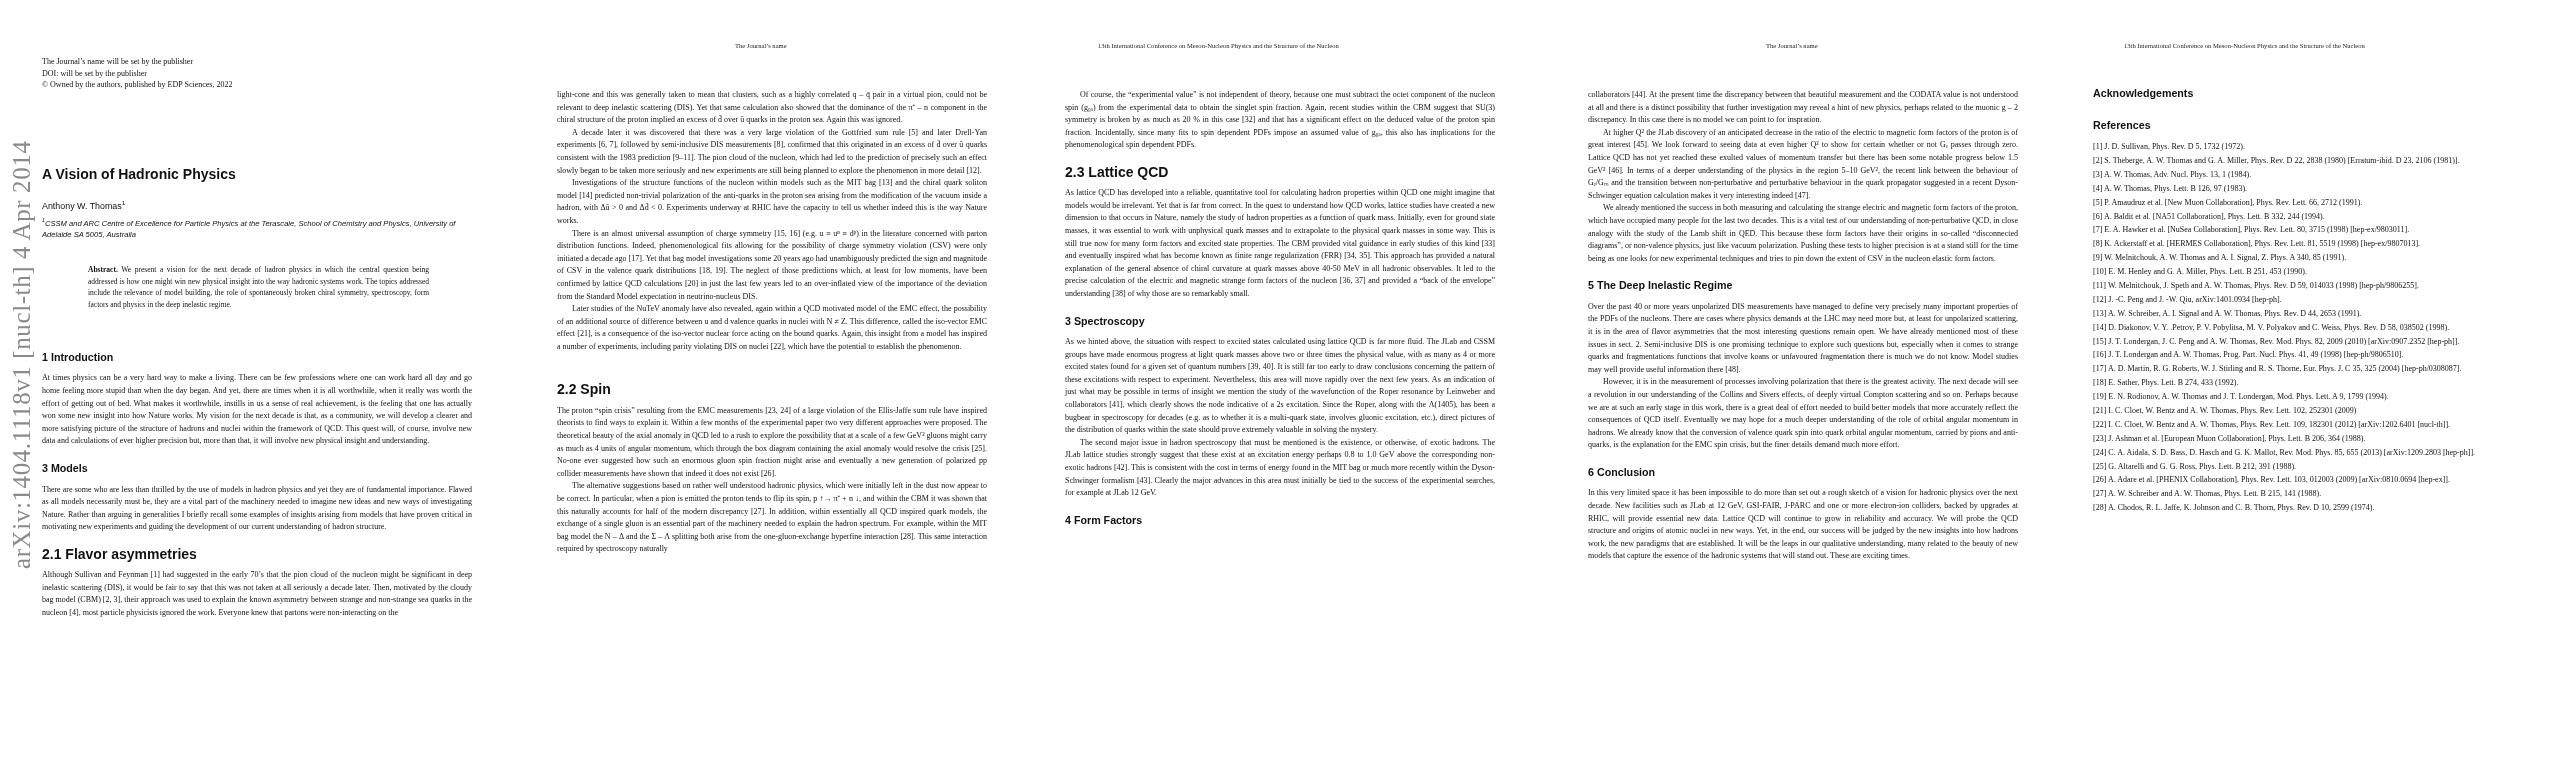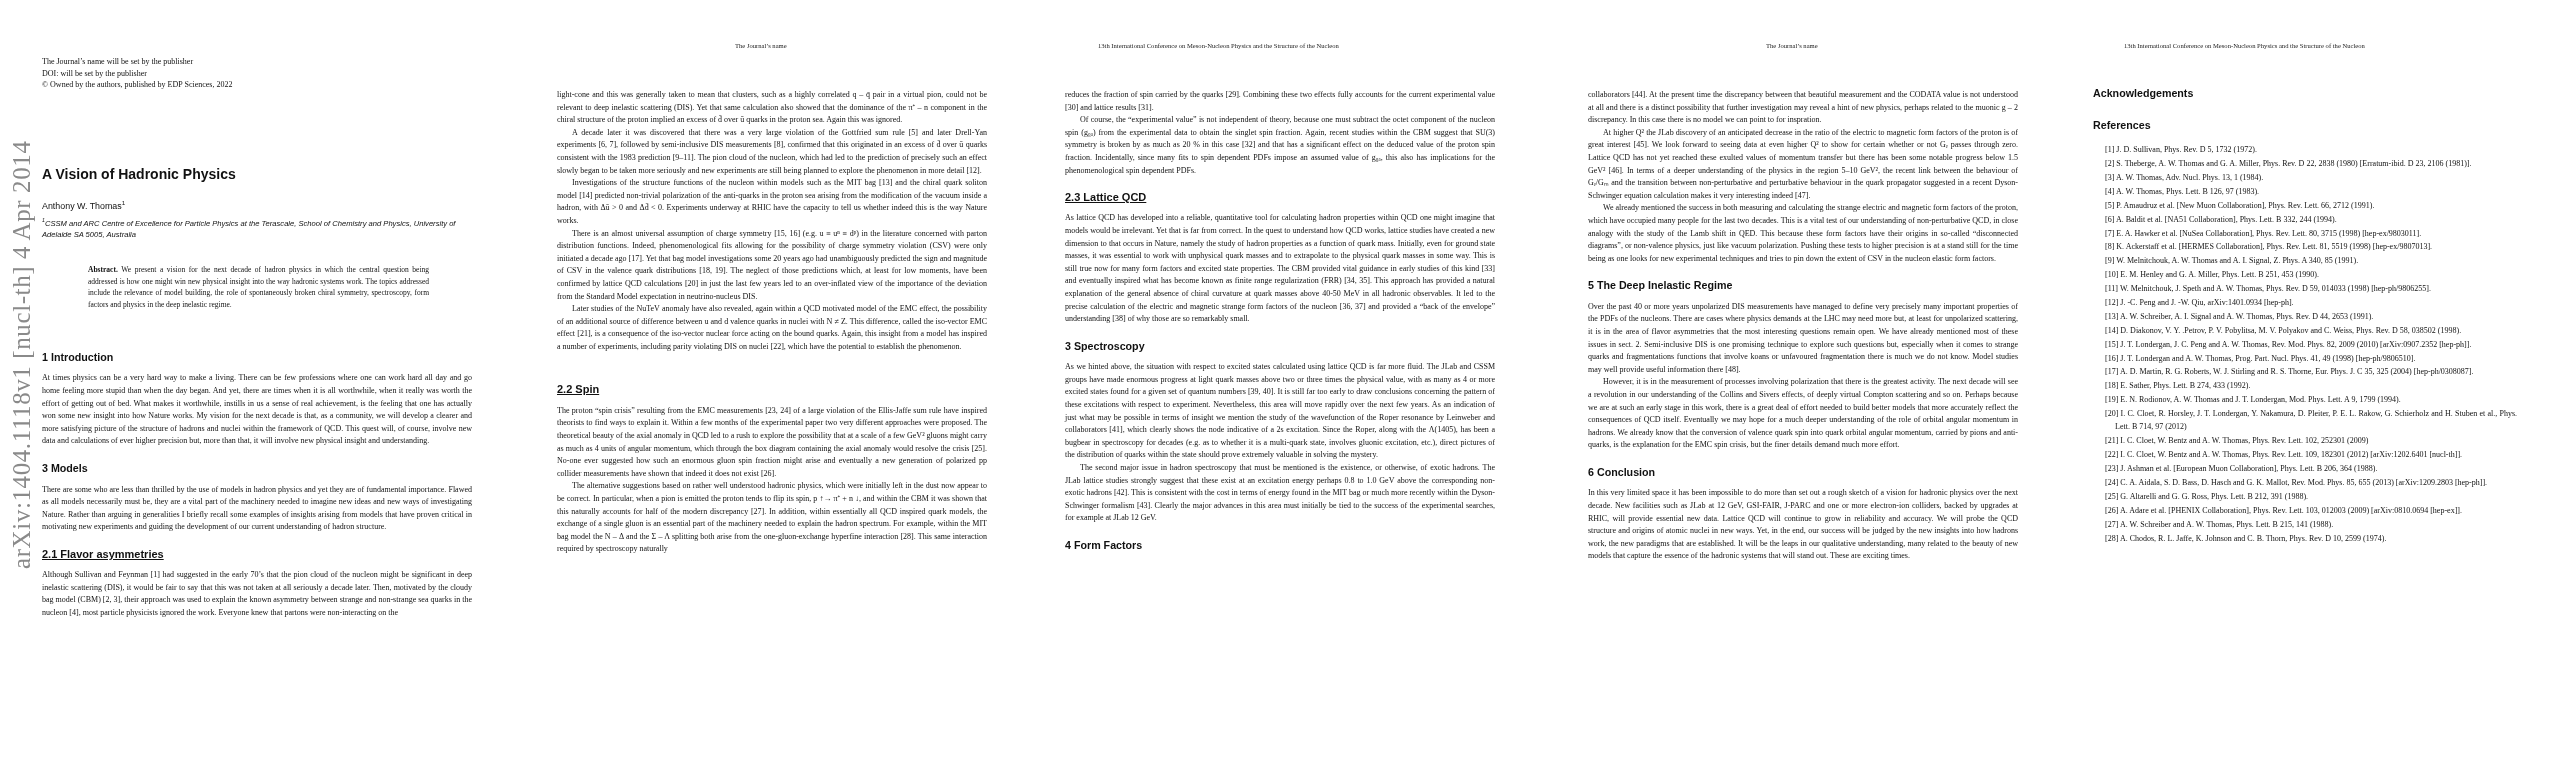--- a/index.html
+++ b/index.html
@@ -3,28 +3,28 @@
 <meta charset="utf-8">
 <style>
   html, body { margin: 0; padding: 0; background: #ffffff; }
   body { width: 2576px; height: 759px; overflow: hidden; position: relative; color: #111; }
   .page { position: absolute; top: 0; height: 759px; width: 515px; background: #fff; overflow: hidden; }
   .running-head { position: absolute; top: 42px; font-family: "Liberation Serif", serif; font-size: 6.6px; color: #222; white-space: nowrap; }
   .col { position: absolute; font-family: "Liberation Serif", serif; font-size: 8px; line-height: 12.6px; text-align: justify; color: #111; }
   .col p { margin: 0; }
   .col p.ind { text-indent: 15px; }
   h2.sec { font-family: "Liberation Sans", sans-serif; font-weight: bold; font-size: 10.7px; margin: 14px 0 8.9px 0; line-height: 12.6px; }
-  h3.sub { font-family: "Liberation Sans", sans-serif; font-weight: bold; font-size: 11px; margin: 15px 0 8.9px 0; line-height: 11.4px; text-decoration: underline; }
+  h3.sub { font-family: "Liberation Sans", sans-serif; font-weight: bold; font-size: 14px; margin: 15px 0 8.9px 0; line-height: 11.4px; }
   .pubinfo { position: absolute; left: 42px; top: 56px; font-family: "Liberation Serif", serif; font-size: 8px; line-height: 11.7px; }
   .title { position: absolute; left: 42px; top: 166px; font-family: "Liberation Sans", sans-serif; font-weight: bold; font-size: 14px; }
   .author { position: absolute; left: 42px; top: 201px; font-family: "Liberation Sans", sans-serif; font-size: 8.9px; }
   .affil { position: absolute; left: 42px; top: 218px; width: 443px; font-family: "Liberation Sans", sans-serif; font-style: italic; font-size: 7.6px; line-height: 11.4px; }
   .abstract { position: absolute; left: 88px; top: 264px; width: 341px; font-family: "Liberation Serif", serif; font-size: 7.5px; line-height: 11.7px; text-align: justify; }
   .arxiv-stamp { position: absolute; left: 7.6px; top: 569px; transform-origin: 0 0; transform: rotate(-90deg); font-family: "Liberation Serif", serif; font-size: 25px; color: #8a8a8a; white-space: nowrap; letter-spacing: 0.6px; }
-  .refs { list-style: none; margin: 12px; padding: 0; font-size: 8px; line-height: 13.3px; }
+  .refs { list-style: none; margin: 0; padding: 0; font-size: 8px; line-height: 13.3px; }
   .refs li { padding-left: 10px; text-indent: -10px; margin-bottom: 0.6px; }
   sup { font-size: 70%; line-height: 0; }
 </style>
 </head>
 <body>
 
 <div class="page" style="left:0;">
   <div class="arxiv-stamp">arXiv:1404.1118v1  [nucl-th]  4 Apr 2014</div>
   <div class="pubinfo">
     <div>The Journal’s name will be set by the publisher</div>
@@ -56,21 +56,20 @@
     <p class="ind">Later studies of the NuTeV anomaly have also revealed, again within a QCD motivated model of the EMC effect, the possibility of an additional source of difference between u and d valence quarks in nuclei with N ≠ Z. This difference, called the iso-vector EMC effect [21], is a consequence of the iso-vector nuclear force acting on the bound quarks. Again, this insight from a model has inspired a number of experiments, including parity violating DIS on nuclei [22], which have the potential to establish the phenomenon.</p>
     <h3 class="sub" style="margin-top:31px;">2.2  Spin</h3>
     <p>The proton “spin crisis” resulting from the EMC measurements [23, 24] of a large violation of the Ellis-Jaffe sum rule have inspired theorists to find ways to explain it. Within a few months of the experimental paper two very different approaches were proposed. The theoretical beauty of the axial anomaly in QCD led to a rush to explore the possibility that at a scale of a few GeV² gluons might carry as much as 4 units of angular momentum, which through the box diagram containing the axial anomaly would resolve the crisis [25]. No-one ever suggested how such an enormous gluon spin fraction might arise and eventually a new generation of polarized pp collider measurements have shown that indeed it does not exist [26].</p>
     <p class="ind">The alternative suggestions based on rather well understood hadronic physics, which were initially left in the dust now appear to be correct. In particular, when a pion is emitted the proton tends to flip its spin, p ↑→ π⁺ + n ↓, and within the CBM it was shown that this naturally accounts for half of the modern discrepancy [27]. In addition, within essentially all QCD inspired quark models, the exchange of a single gluon is an essential part of the machinery needed to explain the hadron spectrum. For example, within the MIT bag model the N – Δ and the Σ – Λ splitting both arise from the one-gluon-exchange hyperfine interaction [28]. This same interaction required by spectroscopy naturally</p>
   </div>
 </div>
 
 <div class="page" style="left:1030px;">
   <div class="running-head" style="left:68px;">13th International Conference on Meson-Nucleon Physics and the Structure of the Nucleon</div>
   <div class="col" style="left:35px; top:89px; width:430px;">
-    <p>reduces the fraction of spin carried by the quarks [29]. Combining these two effects fully accounts for the current experimental value [30] and lattice results [31].</p>
     <p class="ind">Of course, the “experimental value” is not independent of theory, because one must subtract the octet component of the nucleon spin (g₈ₐ) from the experimental data to obtain the singlet spin fraction. Again, recent studies within the CBM suggest that SU(3) symmetry is broken by as much as 20 % in this case [32] and that has a significant effect on the deduced value of the proton spin fraction. Incidentally, since many fits to spin dependent PDFs impose an assumed value of g₈ₐ, this also has implications for the phenomenological spin dependent PDFs.</p>
     <h3 class="sub">2.3  Lattice QCD</h3>
     <p>As lattice QCD has developed into a reliable, quantitative tool for calculating hadron properties within QCD one might imagine that models would be irrelevant. Yet that is far from correct. In the quest to understand how QCD works, lattice studies have created a new dimension to that occurs in Nature, namely the study of hadron properties as a function of quark mass. Initially, even for ground state masses, it was essential to work with unphysical quark masses and to extrapolate to the physical quark masses in some way. This is still true now for many form factors and excited state properties. The CBM provided vital guidance in early studies of this kind [33] and eventually inspired what has become known as finite range regularization (FRR) [34, 35]. This approach has provided a natural explanation of the general absence of chiral curvature at quark masses above 40-50 MeV in all hadronic observables. It led to the precise calculation of the electric and magnetic strange form factors of the nucleon [36, 37] and provided a “back of the envelope” understanding [38] of why those are so remarkably small.</p>
     <h2 class="sec">3  Spectroscopy</h2>
     <p>As we hinted above, the situation with respect to excited states calculated using lattice QCD is far more fluid. The JLab and CSSM groups have made enormous progress at light quark masses above two or three times the physical value, with as many as 4 or more excited states found for a given set of quantum numbers [39, 40]. It is still far too early to draw conclusions concerning the pattern of these excitations with respect to experiment. Nevertheless, this area will move rapidly over the next few years. As an indication of just what may be possible in terms of insight we mention the study of the wavefunction of the Roper resonance by Leinweber and collaborators [41], which clearly shows the node indicative of a 2s excitation. Since the Roper, along with the Λ(1405), has been a bugbear in spectroscopy for decades (e.g. as to whether it is a multi-quark state, involves gluonic excitation, etc.), direct pictures of the distribution of quarks within the state should prove extremely valuable in solving the mystery.</p>
     <p class="ind">The second major issue in hadron spectroscopy that must be mentioned is the existence, or otherwise, of exotic hadrons. The JLab lattice studies strongly suggest that these exist at an excitation energy perhaps 0.8 to 1.0 GeV above the corresponding non-exotic hadrons [42]. This is consistent with the cost in terms of energy found in the MIT bag or much more recently within the Dyson-Schwinger formalism [43]. Clearly the major advances in this area must initially be tied to the success of the experimental searches, for example at JLab 12 GeV.</p>
     <h2 class="sec">4  Form Factors</h2>
   </div>
 </div>
 
@@ -106,21 +105,20 @@
         <li>[10]  E. M. Henley and G. A. Miller, Phys. Lett. B 251, 453 (1990).</li>
         <li>[11]  W. Melnitchouk, J. Speth and A. W. Thomas, Phys. Rev. D 59, 014033 (1998) [hep-ph/9806255].</li>
         <li>[12]  J. -C. Peng and J. -W. Qiu, arXiv:1401.0934 [hep-ph].</li>
         <li>[13]  A. W. Schreiber, A. I. Signal and A. W. Thomas, Phys. Rev. D 44, 2653 (1991).</li>
         <li>[14]  D. Diakonov, V. Y. .Petrov, P. V. Pobylitsa, M. V. Polyakov and C. Weiss, Phys. Rev. D 58, 038502 (1998).</li>
         <li>[15]  J. T. Londergan, J. C. Peng and A. W. Thomas, Rev. Mod. Phys. 82, 2009 (2010) [arXiv:0907.2352 [hep-ph]].</li>
         <li>[16]  J. T. Londergan and A. W. Thomas, Prog. Part. Nucl. Phys. 41, 49 (1998) [hep-ph/9806510].</li>
         <li>[17]  A. D. Martin, R. G. Roberts, W. J. Stirling and R. S. Thorne, Eur. Phys. J. C 35, 325 (2004) [hep-ph/0308087].</li>
         <li>[18]  E. Sather, Phys. Lett. B 274, 433 (1992).</li>
         <li>[19]  E. N. Rodionov, A. W. Thomas and J. T. Londergan, Mod. Phys. Lett. A 9, 1799 (1994).</li>
-        <li>[20]  I. C. Cloet, R. Horsley, J. T. Londergan, Y. Nakamura, D. Pleiter, P. E. L. Rakow, G. Schierholz and H. Stuben et al., Phys. Lett. B 714, 97 (2012)</li>
         <li>[21]  I. C. Cloet, W. Bentz and A. W. Thomas, Phys. Rev. Lett. 102, 252301 (2009)</li>
         <li>[22]  I. C. Cloet, W. Bentz and A. W. Thomas, Phys. Rev. Lett. 109, 182301 (2012) [arXiv:1202.6401 [nucl-th]].</li>
         <li>[23]  J. Ashman et al. [European Muon Collaboration], Phys. Lett. B 206, 364 (1988).</li>
         <li>[24]  C. A. Aidala, S. D. Bass, D. Hasch and G. K. Mallot, Rev. Mod. Phys. 85, 655 (2013) [arXiv:1209.2803 [hep-ph]].</li>
         <li>[25]  G. Altarelli and G. G. Ross, Phys. Lett. B 212, 391 (1988).</li>
         <li>[26]  A. Adare et al. [PHENIX Collaboration], Phys. Rev. Lett. 103, 012003 (2009) [arXiv:0810.0694 [hep-ex]].</li>
         <li>[27]  A. W. Schreiber and A. W. Thomas, Phys. Lett. B 215, 141 (1988).</li>
         <li>[28]  A. Chodos, R. L. Jaffe, K. Johnson and C. B. Thorn, Phys. Rev. D 10, 2599 (1974).</li>
       </ul>
   </div>

